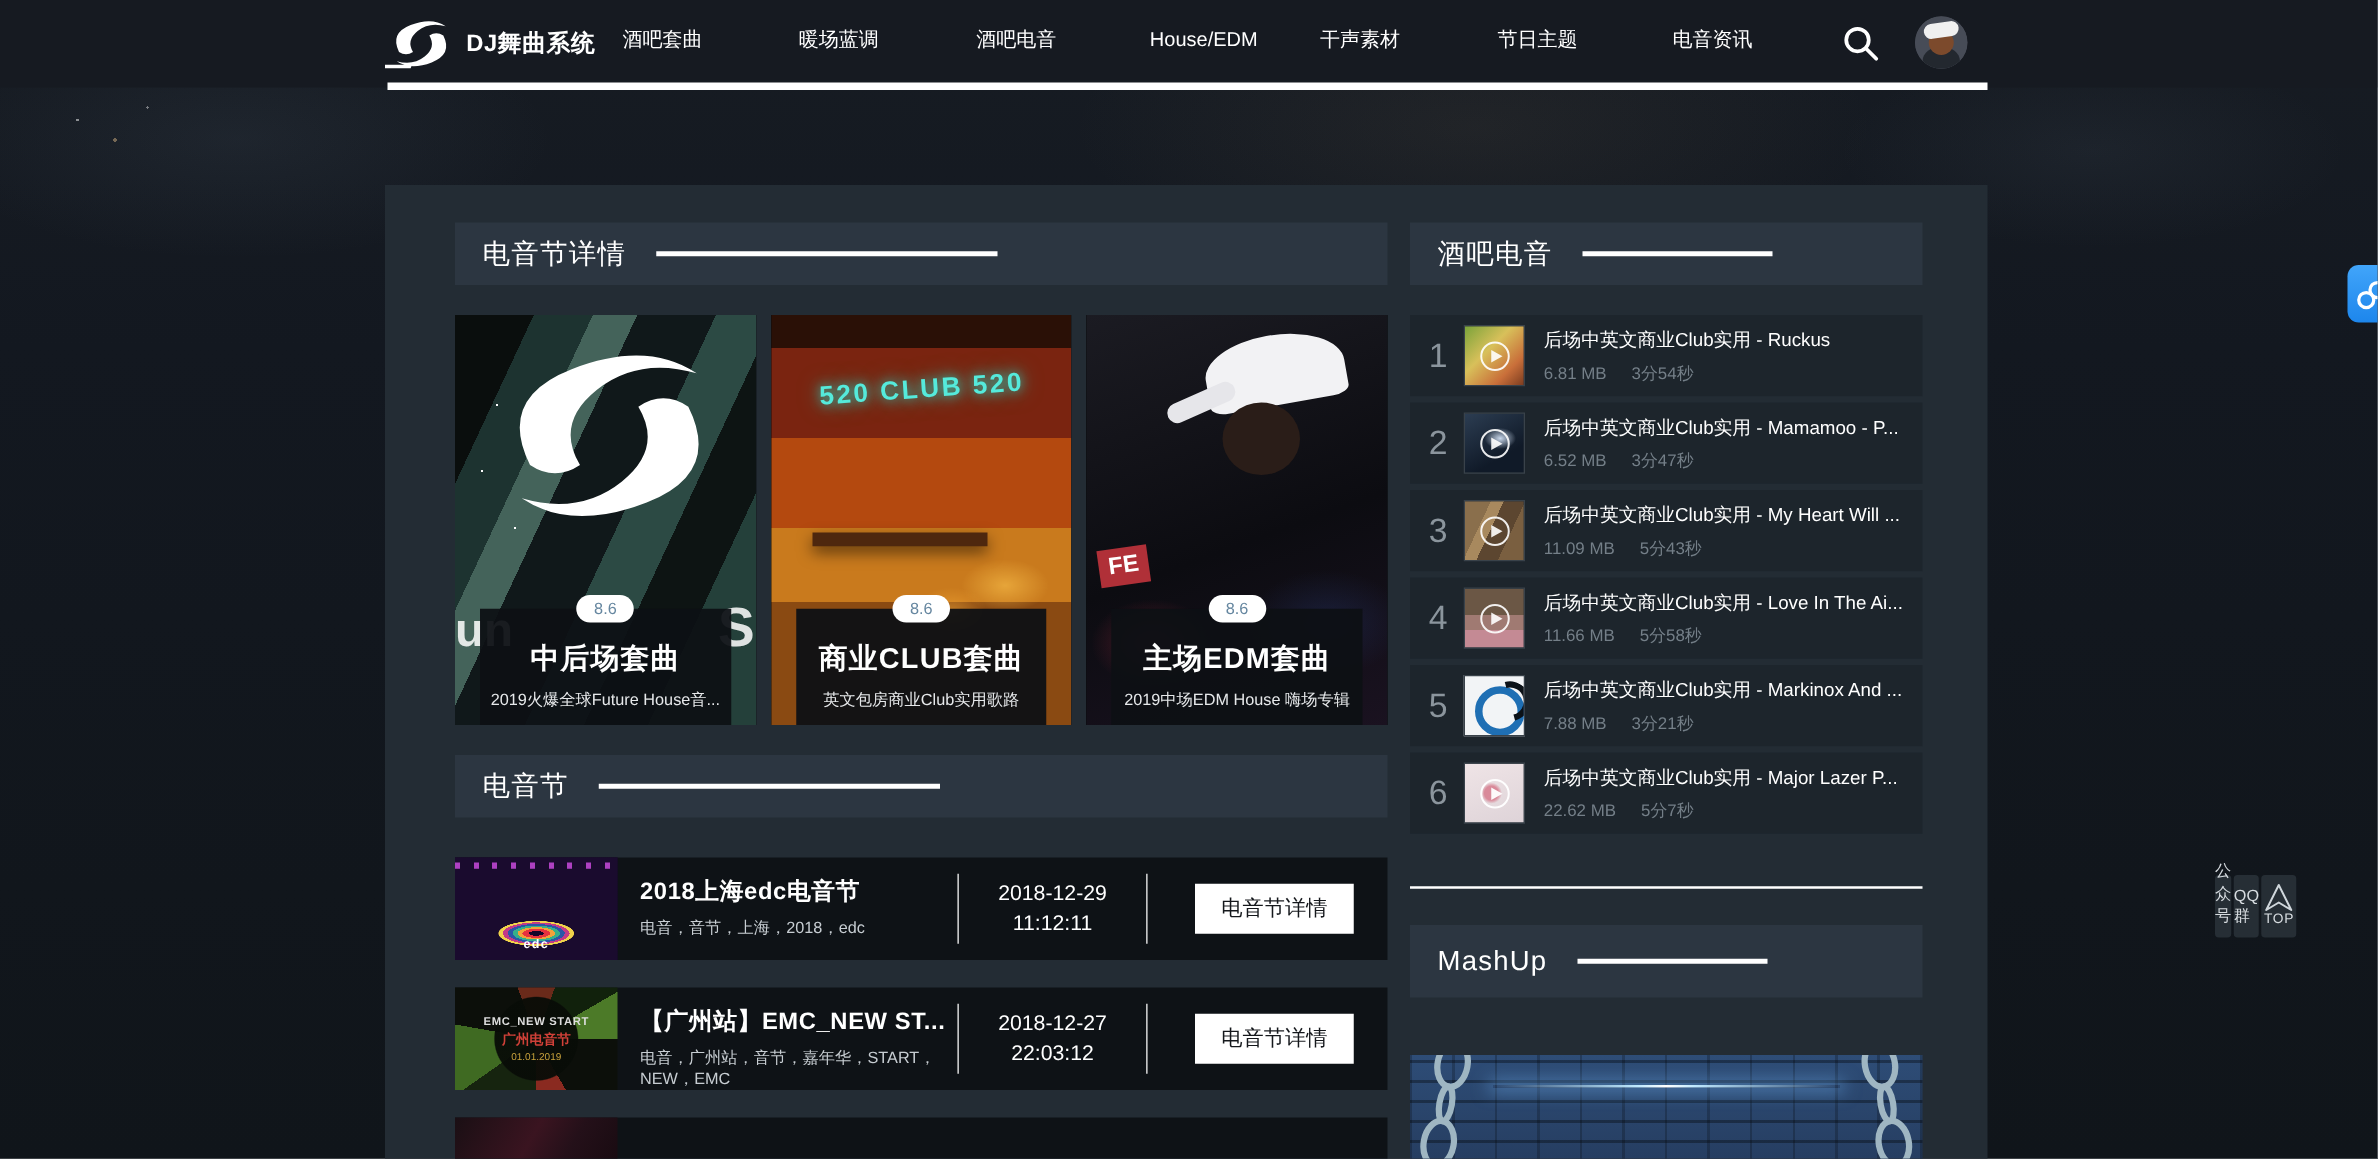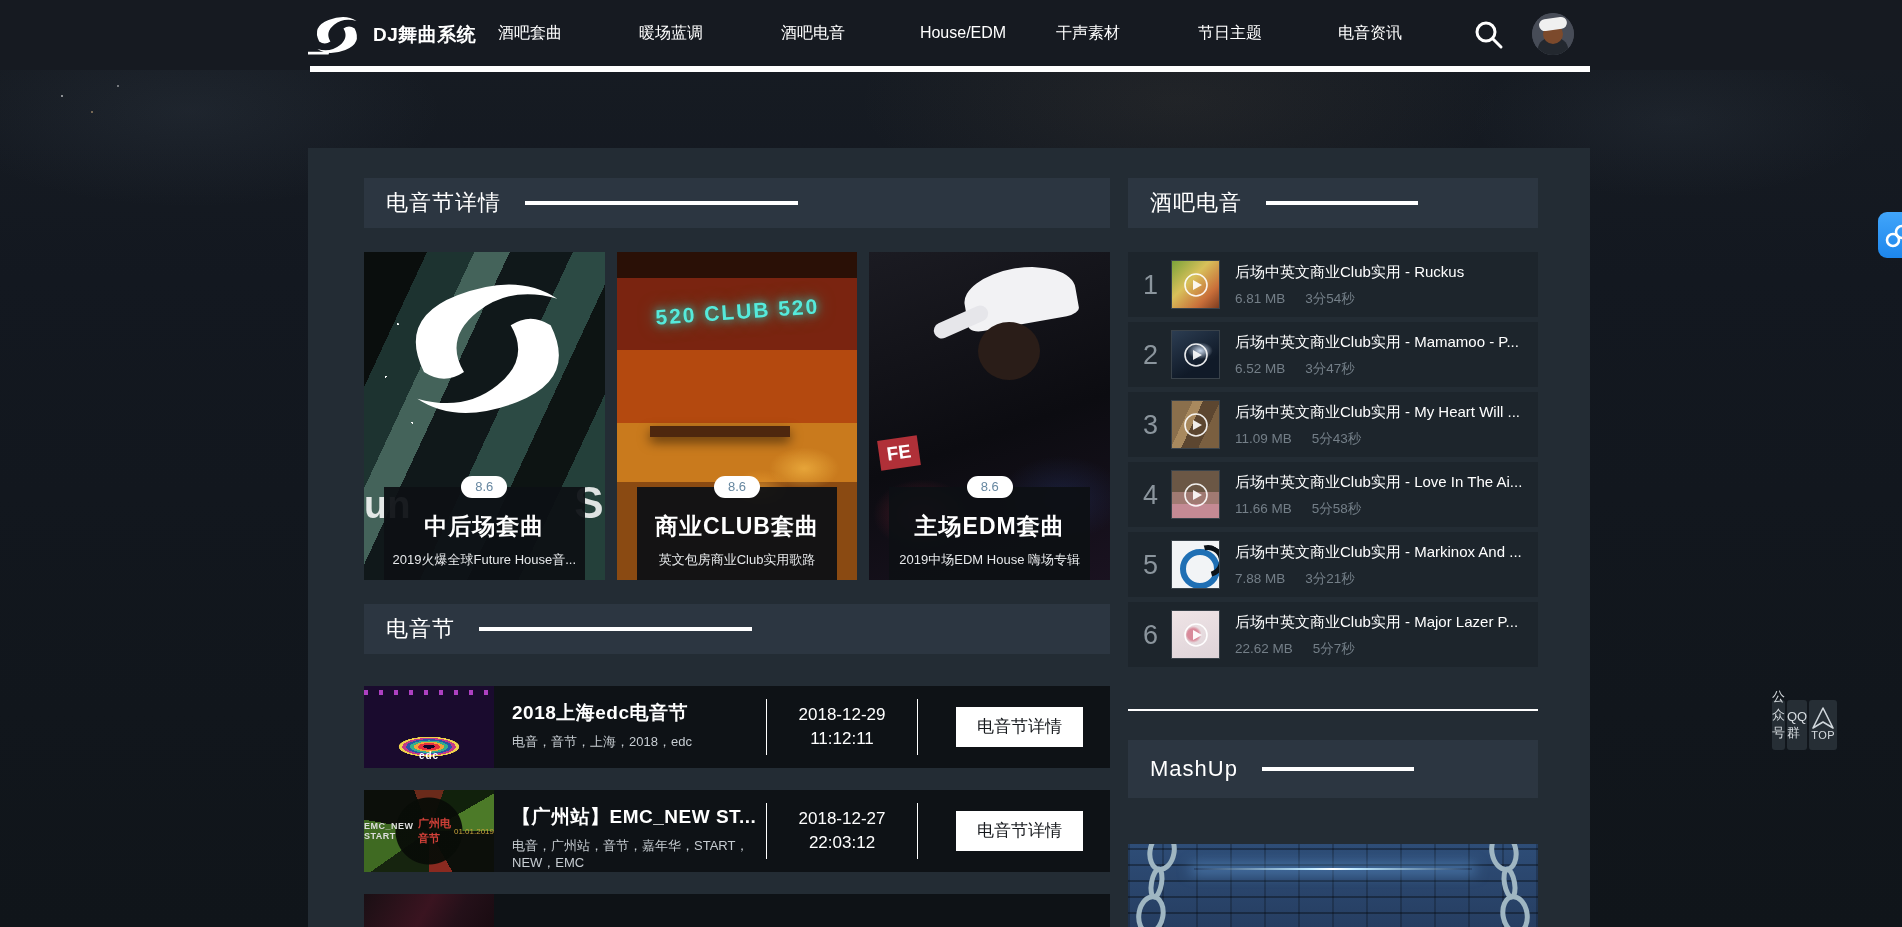--- a/index.html
+++ b/index.html
@@ -74,21 +74,21 @@
   .event-row{position:absolute;left:56px;width:746px;height:82px;background:#0e1216}
   .ev1{top:538px}.ev2{top:642px}.ev3{top:746px}
   .event-thumb{position:absolute;left:0;top:0;width:130px;height:82px;overflow:hidden}
   .thumb-edc{background:
     repeating-linear-gradient(90deg, rgba(190,70,210,.9) 0 4px, transparent 4px 15px) 0 4px / 100% 5px no-repeat,
     radial-gradient(closest-side at 50% 74%, #14052a 0 9%, #e6313f 9% 17%, #f2a23a 17% 23%, #35b08a 23% 29%, #2a57a8 29% 35%, #c23a88 35% 41%, #f0d24a 41% 46%, #1a0b2e 47%),#120724}
   .thumb-edc .edc-label{position:absolute;left:0;right:0;bottom:7px;text-align:center;color:#fff;font-size:10px;font-weight:bold;letter-spacing:1px}
   .thumb-emc{background:
     radial-gradient(circle at 50% 50%, rgba(8,12,7,.95) 0 33px, transparent 34px),
     conic-gradient(from 20deg,#11210c 0 40deg,#4c7a28 40deg 70deg,#0c0f0a 70deg 130deg,#8a2a20 130deg 160deg,#16240f 160deg 215deg,#3f6a22 215deg 260deg,#0c0f0a 260deg 320deg,#6a2a1a 320deg)}
-  .emc-lines{position:absolute;inset:0;display:flex;flex-direction:row;align-items:center;justify-content:center;gap:2px}
+  .emc-lines{position:absolute;inset:0;display:flex;flex-direction:column;align-items:center;justify-content:center;gap:2px}
   .emc-l1{color:#ddd;font-size:9px;font-weight:bold;letter-spacing:.5px}
   .emc-l2{color:#d04038;font-size:11px;font-weight:bold}
   .emc-l3{color:#c8a23c;font-size:8px}
   .thumb-dark{background:linear-gradient(120deg,#1a0f14,#3a1420 40%,#241019 60%,#12080c)}
   .event-body{position:absolute;left:148px;top:14px}
   .event-title{color:#fff;font-size:19px;font-weight:bold;letter-spacing:.5px}
   .event-tags{margin-top:7px;color:#c7cdd2;font-size:13px;line-height:17px;width:252px}
   .event-div{position:absolute;top:13px;width:1px;height:56px;background:#fff}
   .d1{left:402px}.d2{left:553px}
   .event-date{position:absolute;left:412px;top:17px;width:132px;text-align:center;color:#fff;font-size:17px;line-height:24px}

